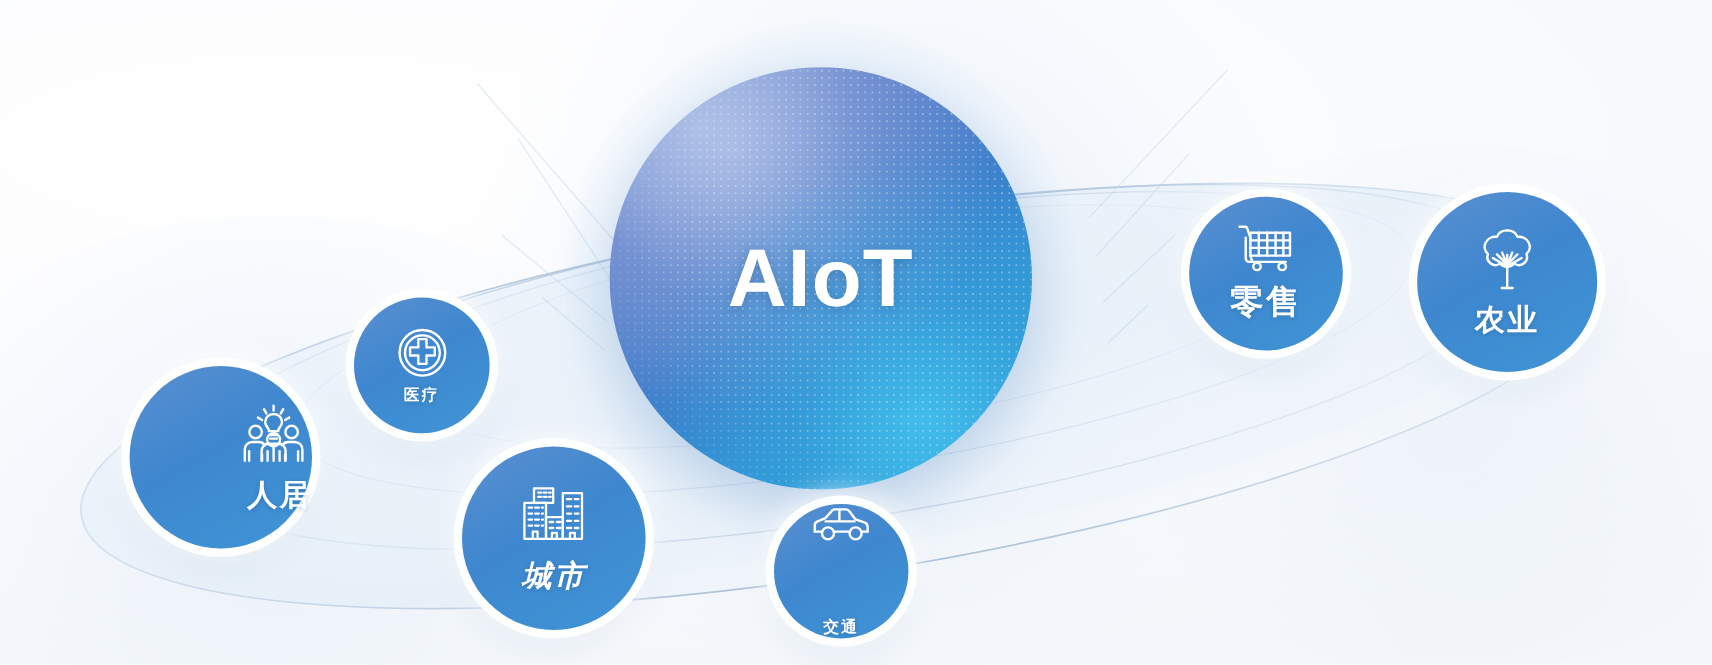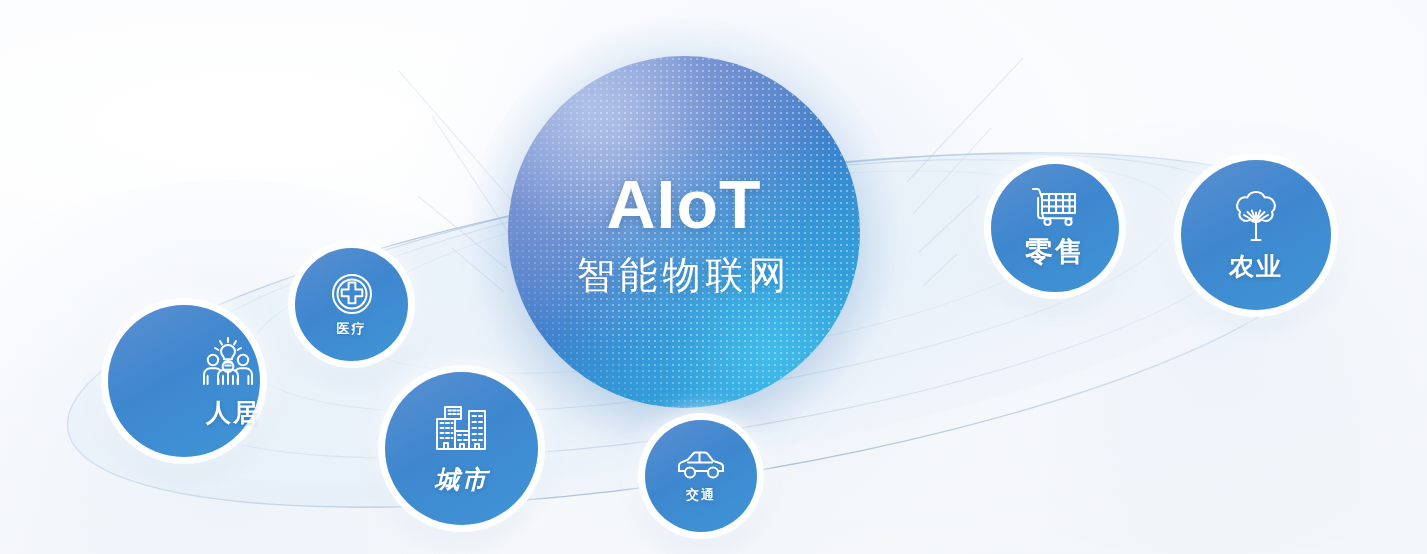--- a/index.html
+++ b/index.html
@@ -134,21 +134,21 @@
     font-weight: 700;
     letter-spacing: 2px;
     text-shadow: 0 1px 4px rgba(25,65,110,0.30);
     white-space: nowrap;
   }
 
   
   .b-renju  { left: 108px; top: 305px; width: 152px; height: 152px; align-items: flex-end; }
   .b-yiliao { left: 295px; top: 248px; width: 113px; height: 113px; }
   .b-chengshi { left: 385px; top: 372px; width: 153px; height: 153px; font-style: italic; }
-  .b-jiaotong { left: 645px; top: 420px; width: 112px; height: 112px; }
+  .b-jiaotong { left: 645px; top: 420px; width: 112px; height: 112px; justify-content: space-between; }
   .b-wuliu  { left: 870px; top: 335px; width: 144px; height: 144px; }
   .b-lingshou { left: 991px; top: 164px; width: 128px; height: 128px; }
   .b-nongye { left: 1181px; top: 160px; width: 150px; height: 150px; }
 
   .sz-l .ic  { margin-bottom: 6px; }
   .sz-l .lbl { font-size: 25px; }
   .sz-m .ic  { margin-bottom: 5px; }
   .sz-m .lbl { font-size: 28px; }
   .sz-s .ic  { margin-bottom: 4px; }
   .sz-s .lbl { font-size: 13px; }
@@ -203,21 +203,20 @@
   </svg>
 
   <div class="globe-wrap">
     <div class="globe-glow"></div>
     <div class="globe">
       <div class="globe-dots"></div>
       <div class="globe-sheen"></div>
     </div>
     <div class="globe-text">
       <div class="globe-title">AIoT</div>
-      <div class="globe-sub">智能物联网</div>
     </div>
   </div>
 
   <div class="bubble b-renju sz-l">
     <span class="ic">
       <svg width="64" height="56" viewBox="0 0 64 56" fill="none" stroke="#ffffff" stroke-width="2" stroke-linecap="round" stroke-linejoin="round">
         <path d="M32 4v4M24 7l2 3.5M40 7l-2 3.5M19 14l3.4 2M45 14l-3.4 2"></path>
         <path d="M32 11c-4.1 0-7 3-7 6.6 0 2.6 1.5 4 2.4 5.3.6.9.7 1.6.7 2.4h7.8c0-.8.1-1.5.7-2.4.9-1.3 2.4-2.7 2.4-5.3C39 14 36.1 11 32 11z"></path>
         <path d="M28.4 28.5h7.2M29.2 31.5h5.6"></path>
         <circle cx="17" cy="26" r="5.2"></circle>

